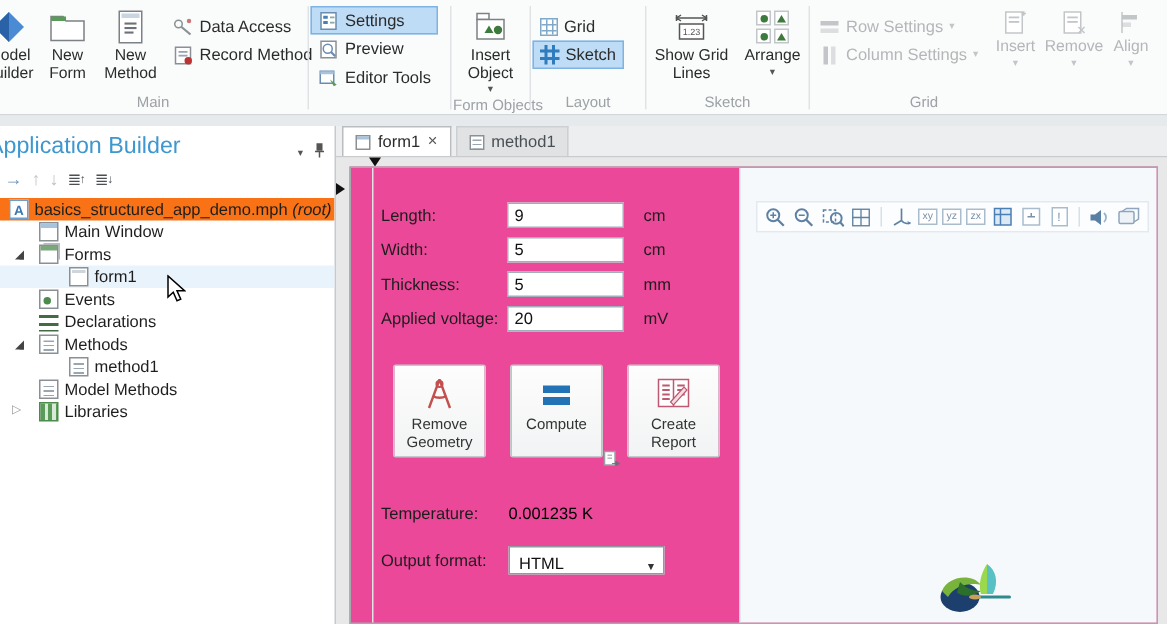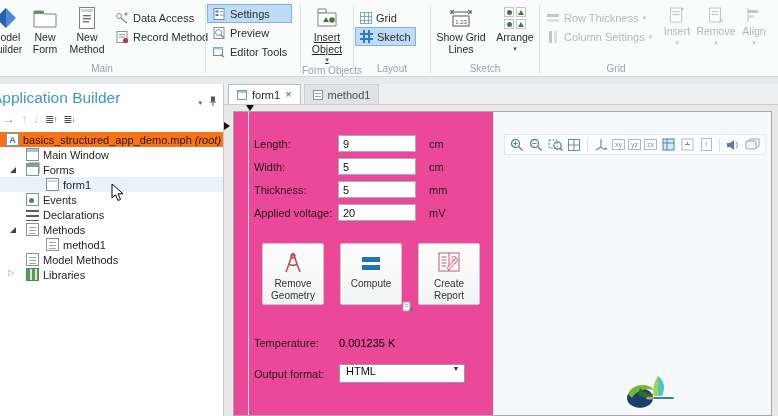--- a/index.html
+++ b/index.html
@@ -141,22 +141,22 @@
   .eqicon { width:18px; height:13px;
             background:linear-gradient(#2273b5 0 5px, transparent 5px 8px, #2273b5 8px 13px); }
   .fblabel { white-space:normal; padding:0 3px; }
   .dragind { position:absolute; left:167px; top:188px; }
 
   .temprow { position:absolute; left:20px; top:225px; display:flex; font-size:11px; }
   .temprow .flabel { width:85px; }
   .outrow { position:absolute; left:20px; top:252px; display:flex; align-items:center;
             font-size:11px; }
   .outrow .flabel { width:85px; }
-  .combo { width:126px; height:19px; border:1px solid #8f9aa2; background:#fff;
-           display:flex; align-items:flex-start; }
+  .combo { width:104px; height:19px; border:1px solid #8f9aa2; background:#fff;
+           display:flex; align-items:flex-end; }
   .combo-val { flex:1; padding-left:6px; font-size:11px; color:#111; }
   .combo-btn { width:16px; text-align:center; font-size:7px; color:#333; }
 
   .gfx { position:absolute; left:259px; top:0; right:0; bottom:0; background:#f6f9fc;
          border-left:1px solid #e2e7ec; }
   .gfx-toolbar { position:absolute; top:22px; left:10px; right:5px; height:21px;
                  background:#fbfdfe; border:1px solid #e4e9ef; display:flex; align-items:center;
                  gap:3px; padding:0 4px; }
   .gt-sep { width:1px; height:13px; background:#d8dfe7; margin:0 2px; }
   .gi { width:16px; height:16px; display:flex; align-items:center; justify-content:center;
@@ -275,21 +275,21 @@
           </div>
         </div>
       </div>
       <div class="rlabel"></div>
     </div>
 
     <div class="rsep"></div>
 
     <div class="rgroup" style="width:50px;">
       <div class="rcontent" style="justify-content:center;">
-        <div class="bigbtn" style="width:46px;text-decoration:underline;">
+        <div class="bigbtn" style="width:46px;">
           <span class="bicon">
             <svg width="26" height="24" viewBox="0 0 26 24">
                 <path d="M4 3 h8 v4 h-8 z" fill="#fff" stroke="#7c8185"></path>
                 <path d="M4 7 h18 v13 h-18 z" fill="#fff" stroke="#7c8185"></path>
                 <path d="M9 16 l3-5 3 5 z" fill="#3d7a3d"></path>
                 <circle cx="18" cy="14" r="2.8" fill="#3d7a3d"></circle>
               </svg>
           </span>
           <span class="blabel">Insert Object</span>
             <span class="caret">▾</span>
@@ -360,21 +360,21 @@
     <div class="rgroup disabled" style="width:300px;">
       <div class="rcontent">
         <div class="stackcol" style="margin-top:4px; width:118px;">
           <div class="srow">
             <span class="sicon">
               <svg width="14" height="14" viewBox="0 0 14 14">
                   <rect x="1" y="3" width="12" height="3" fill="#c3c6c9"></rect>
                   <rect x="1" y="8" width="12" height="3" fill="#dcdee0"></rect>
                 </svg>
             </span>
-            <span>Row Thickness</span>
+            <span>Row Settings</span>
             <span class="caret">▾</span>
           </div>
           <div class="srow">
             <span class="sicon">
               <svg width="14" height="14" viewBox="0 0 14 14">
                   <rect x="3" y="1" width="3" height="12" fill="#c3c6c9"></rect>
                   <rect x="8" y="1" width="3" height="12" fill="#dcdee0"></rect>
                 </svg>
             </span>
             <span>Column Settings</span>

